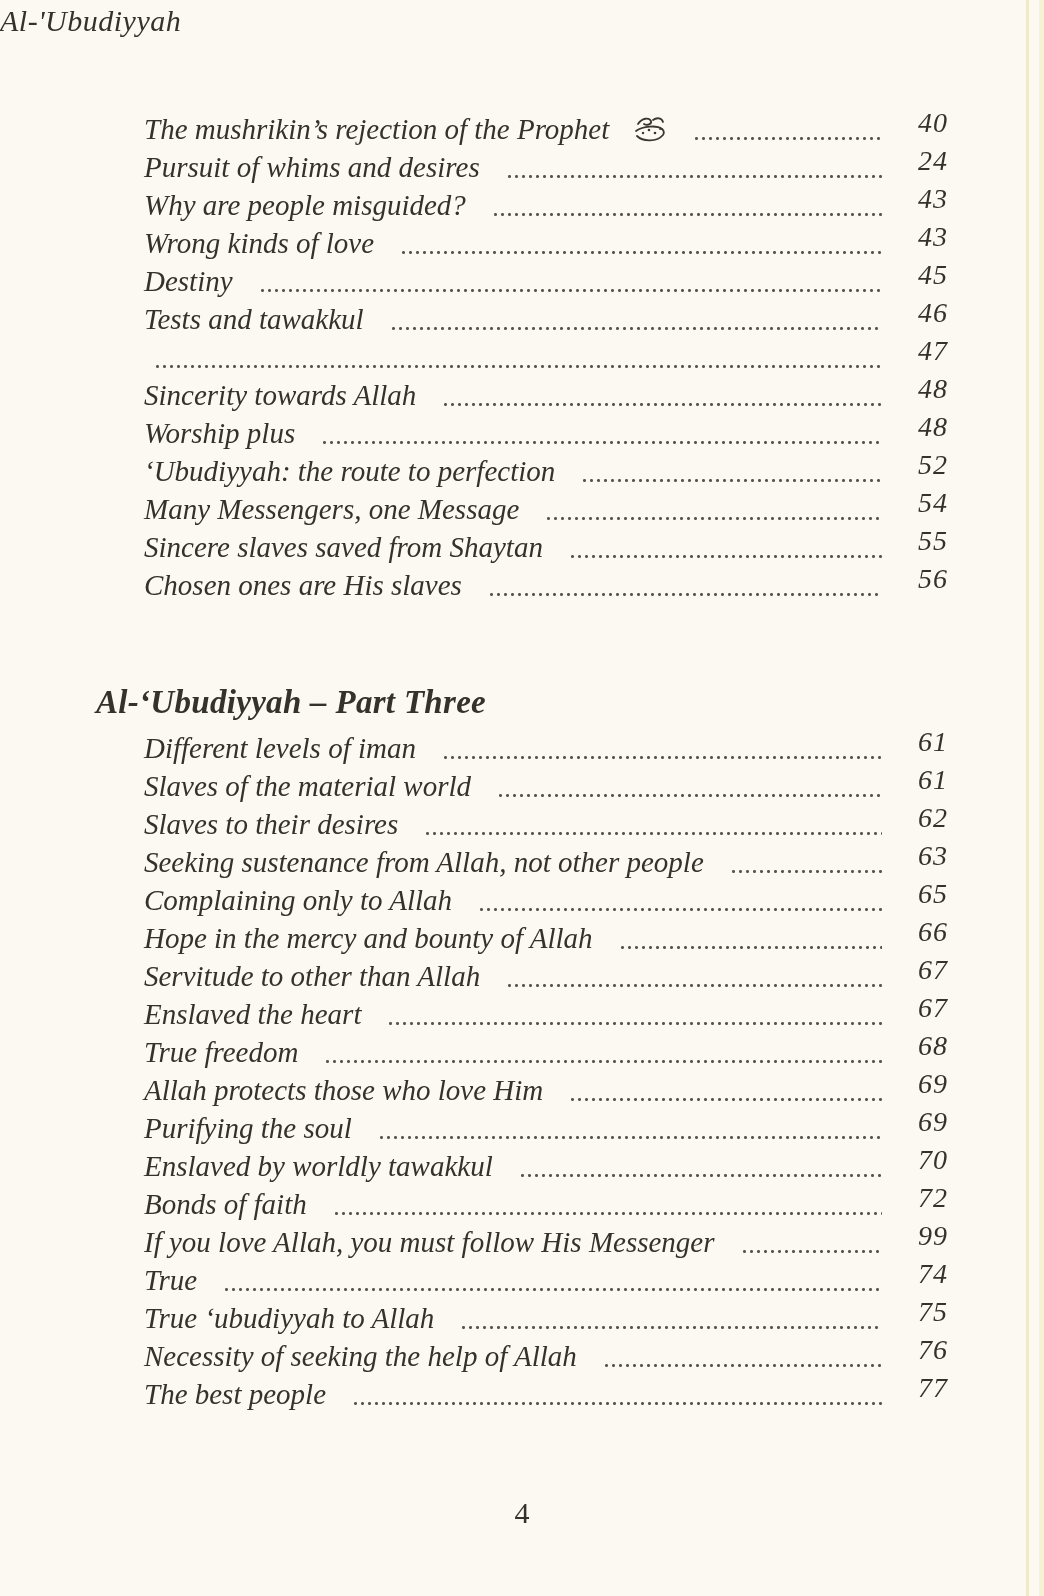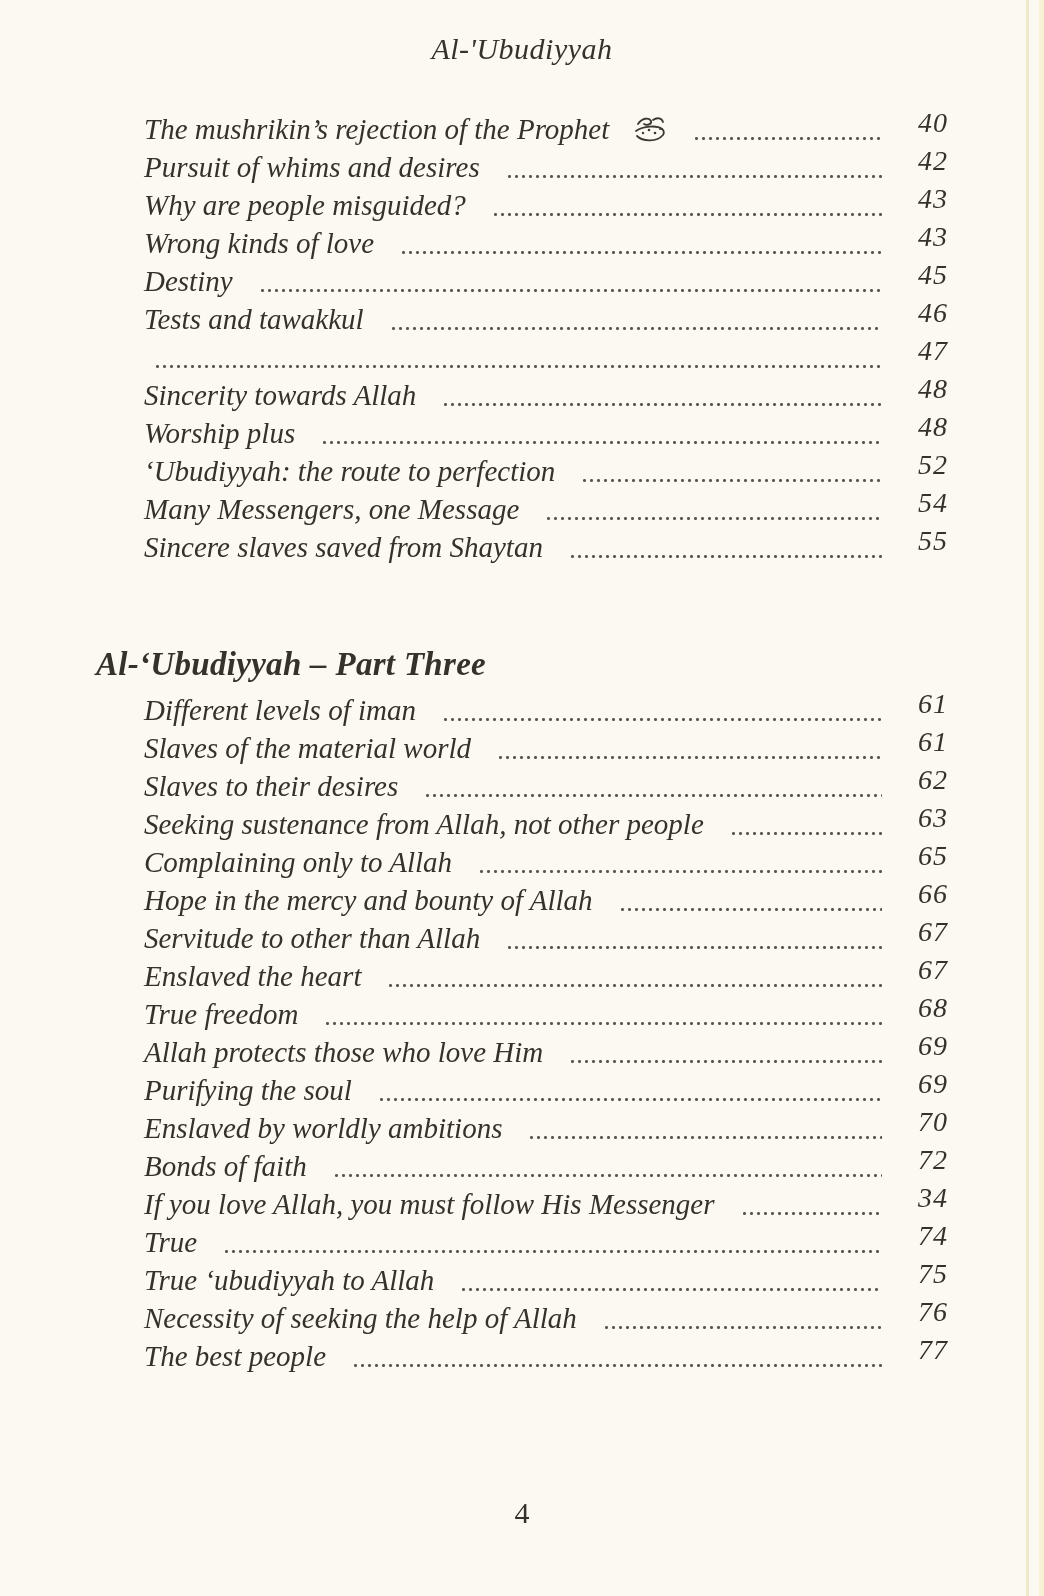--- a/index.html
+++ b/index.html
@@ -7,22 +7,21 @@
   .page{
     position:relative;
     width:1044px;height:1596px;
     margin:0 auto;
     background:#fbf9f2;
     font-family:"Liberation Serif","DejaVu Serif",serif;
     color:#35322b;
     overflow:hidden;
   }
   .running-header{
-    position:absolute;top:32px;left:0;width:1044px;
-    text-align:center;
+    position:absolute;top:4px;left:0;width:1044px;
     font-style:italic;
     font-size:30px;
     letter-spacing:0.5px;
   }
   .toc{
     position:absolute;
     left:144px;top:110px;
     width:814px;
   }
   .toc-section{display:block;margin:0;padding:0;}
@@ -109,21 +108,21 @@
                 <circle cx="22" cy="19" r="1.3"></circle>
                 <circle cx="10" cy="19" r="1.2"></circle>
               </g>
             </svg></span>
           <span class="leader"></span>
           <span class="toc-page">40</span>
         </div>
         <div class="toc-row">
           <span class="toc-title">Pursuit of whims and desires</span>
           <span class="leader"></span>
-          <span class="toc-page">42</span>
+          <span class="toc-page">24</span>
         </div>
         <div class="toc-row">
           <span class="toc-title">Why are people misguided?</span>
           <span class="leader"></span>
           <span class="toc-page">43</span>
         </div>
         <div class="toc-row">
           <span class="toc-title">Wrong kinds of love</span>
           <span class="leader"></span>
           <span class="toc-page">43</span>
@@ -159,20 +158,25 @@
         </div>
         <div class="toc-row">
           <span class="toc-title">Many Messengers, one Message</span>
           <span class="leader"></span>
           <span class="toc-page">54</span>
         </div>
         <div class="toc-row">
           <span class="toc-title">Sincere slaves saved from Shaytan</span>
           <span class="leader"></span>
           <span class="toc-page">55</span>
+        </div>
+        <div class="toc-row">
+          <span class="toc-title">Chosen ones are His slaves</span>
+          <span class="leader"></span>
+          <span class="toc-page">56</span>
         </div>
       </section>
       <section class="toc-section">
         <div class="part-heading">Al-‘Ubudiyyah – Part Three</div>
         <div class="toc-row">
           <span class="toc-title">Different levels of iman</span>
           <span class="leader"></span>
           <span class="toc-page">61</span>
         </div>
         <div class="toc-row">
@@ -219,33 +223,33 @@
           <span class="toc-title">Allah protects those who love Him</span>
           <span class="leader"></span>
           <span class="toc-page">69</span>
         </div>
         <div class="toc-row">
           <span class="toc-title">Purifying the soul</span>
           <span class="leader"></span>
           <span class="toc-page">69</span>
         </div>
         <div class="toc-row">
-          <span class="toc-title">Enslaved by worldly ambitions</span>
+          <span class="toc-title">Enslaved by worldly tawakkul</span>
           <span class="leader"></span>
           <span class="toc-page">70</span>
         </div>
         <div class="toc-row">
           <span class="toc-title">Bonds of faith</span>
           <span class="leader"></span>
           <span class="toc-page">72</span>
         </div>
         <div class="toc-row">
           <span class="toc-title">If you love Allah, you must follow His Messenger</span>
           <span class="leader"></span>
-          <span class="toc-page">34</span>
+          <span class="toc-page">99</span>
         </div>
         <div class="toc-row">
           <span class="toc-title">True</span>
           <span class="leader"></span>
           <span class="toc-page">74</span>
         </div>
         <div class="toc-row">
           <span class="toc-title">True ‘ubudiyyah to Allah</span>
           <span class="leader"></span>
           <span class="toc-page">75</span>

